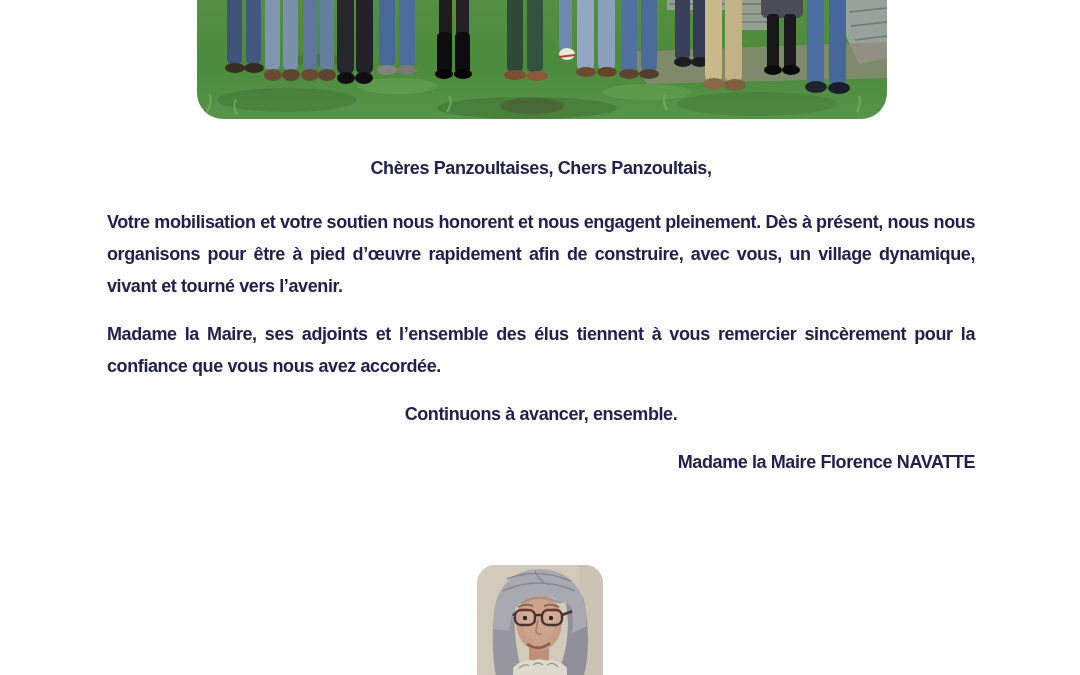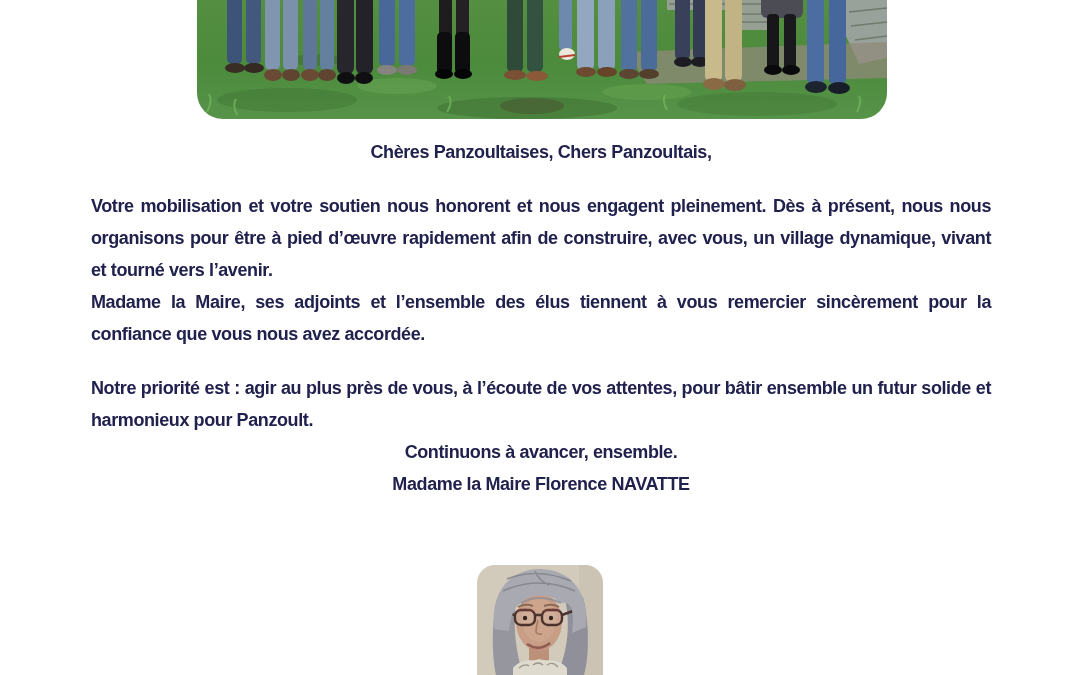--- a/index.html
+++ b/index.html
@@ -12,26 +12,26 @@
     position:absolute;left:197px;top:0;width:690px;height:119px;
     border-radius:0 0 26px 26px;overflow:hidden;
   }
   .team-photo svg{display:block;width:100%;height:100%;}
   
   .letter{
     position:absolute;left:91px;top:136px;width:900px;
     color:#21214e;font-weight:bold;font-size:18px;line-height:32px;
     letter-spacing:-0.4px;
   }
-  .letter p{margin:0;}
+  .letter p{margin:16px;}
   .salutation{text-align:center;}
   .para{text-align:justify;}
   .gap{margin-top:22px !important;}
   .continue{text-align:center;margin-top:22px;}
-  .signature{text-align:center;margin-top:27px;}
+  .signature{text-align:right;margin-top:27px;}
   
   .portrait{
     position:absolute;left:477px;top:565px;width:126px;height:110px;
     border-radius:18px 18px 0 0;overflow:hidden;
   }
   .portrait svg{display:block;width:100%;height:100%;}
 </style>
 </head>
 <body>
 
@@ -173,21 +173,20 @@
       </g>
 
       <path d="M10,112 q6,-12 2,-18 M40,115 q-5,-10 -1,-16 M250,112 q6,-10 2,-16 M470,110 q-5,-9 -2,-15 M660,112 q5,-10 2,-16" stroke="#72b15c" stroke-width="2" fill="none" opacity="0.8"></path>
     </svg>
   </div>
 
   <div class="letter">
     <p class="salutation">Chères Panzoultaises, Chers Panzoultais,</p>
     <p class="para gap">Votre mobilisation et votre soutien nous honorent et nous engagent pleinement. Dès à présent, nous nous organisons pour être à pied d’œuvre rapidement afin de construire, avec vous, un village dynamique, vivant et tourné vers l’avenir.</p>
     <p class="para">Madame la Maire, ses adjoints et l’ensemble des élus tiennent à vous remercier sincèrement pour la confiance que vous nous avez accordée.</p>
-    <p class="para gap">Notre priorité est : agir au plus près de vous, à l’écoute de vos attentes, pour bâtir ensemble un futur solide et harmonieux pour Panzoult.</p>
     <p class="continue">Continuons à avancer, ensemble.</p>
     <p class="signature">Madame la Maire Florence NAVATTE</p>
   </div>
 
   <div class="portrait">
     <svg viewBox="0 0 126 110" preserveAspectRatio="none">
 
       <rect x="0" y="0" width="126" height="110" fill="#d2cbbc"></rect>
       <rect x="102" y="0" width="24" height="110" fill="#c7c0b0" opacity="0.6"></rect>
 

